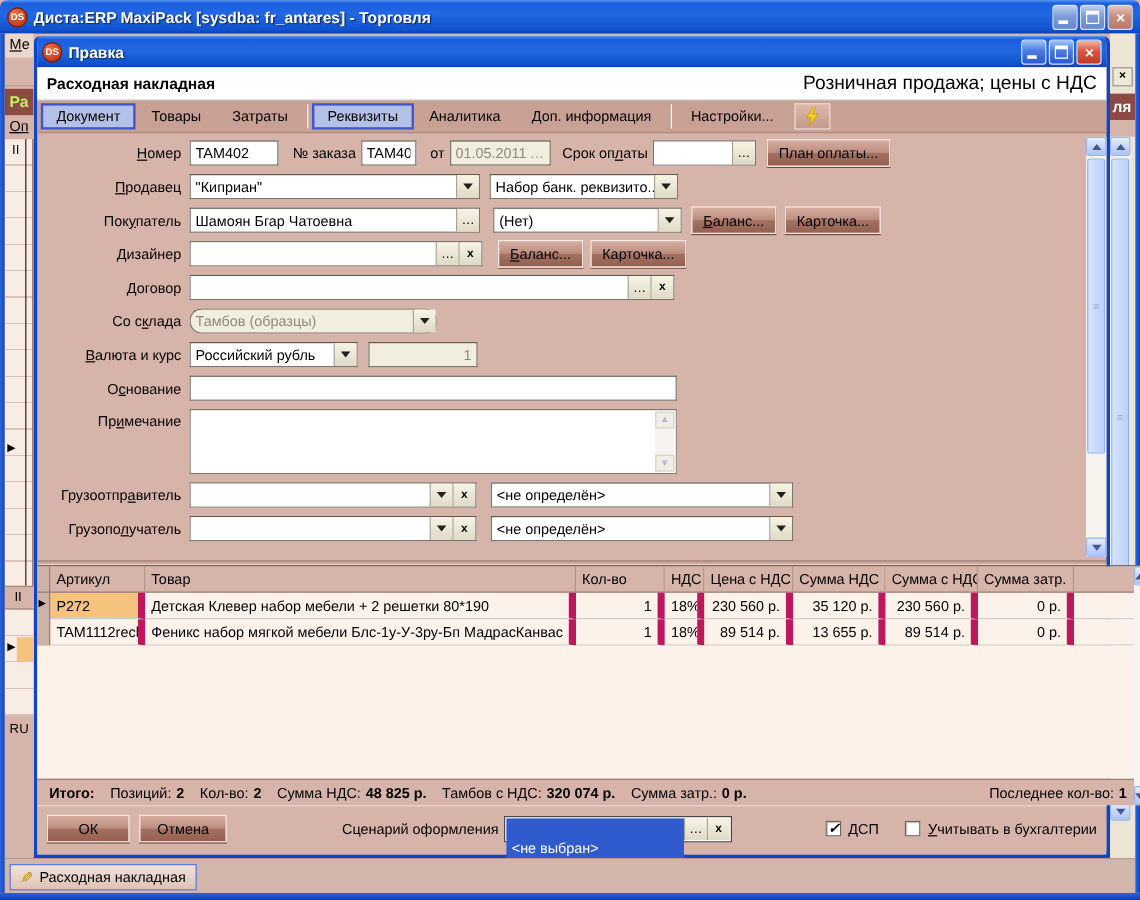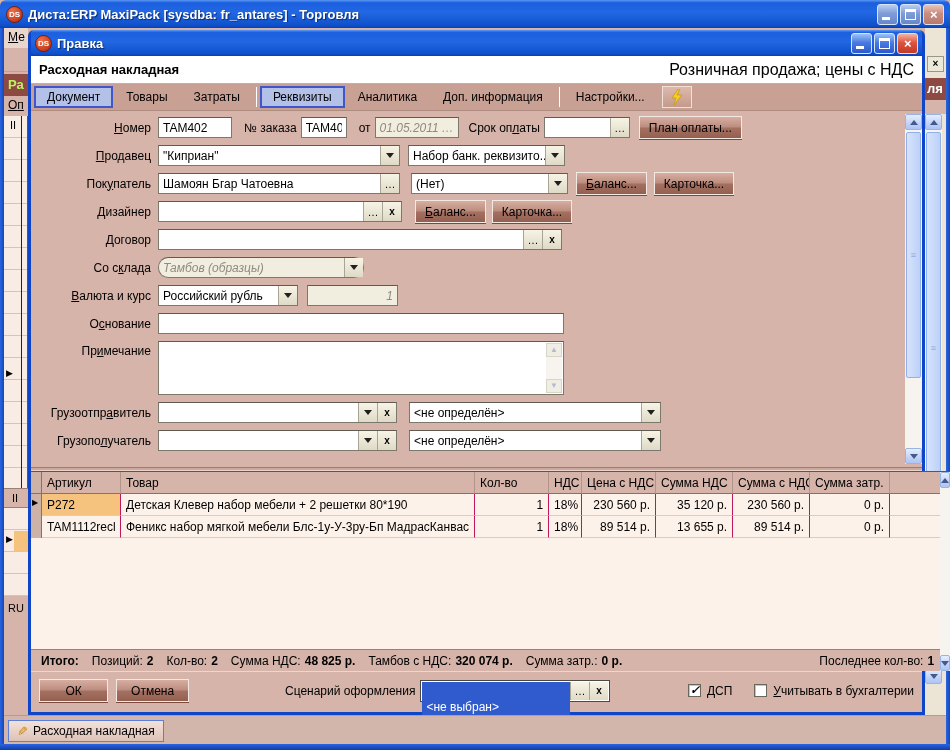--- a/index.html
+++ b/index.html
@@ -90,21 +90,21 @@
   .form-sb { position:absolute; right:0; top:58px; height:350px; }
   .frow { display:flex; align-items:center; margin-bottom:7px; height:21px; }
   .frow.tall { height:54px; align-items:flex-start; }
   .flabel { width:120px; flex:0 0 120px; text-align:right; margin-right:7px; white-space:nowrap; }
   .inlabel { margin:0 4px 0 12px; white-space:nowrap; }
   .txt { height:21px; border:1px solid #7c786e; border-top-color:#5f5b52; background:#fff; font-family:"Liberation Sans",sans-serif;
     font-size:12px; padding:0 4px; }
   .box { height:21px; border:1px solid #7c786e; border-top-color:#5f5b52; background:#fff; display:flex; align-items:center; }
   .box .bx-input { flex:1; border:none; height:100%; font-family:"Liberation Sans",sans-serif; font-size:12px; padding:0 4px; min-width:0; }
   .box .bx-text { flex:1; padding:0 4px; white-space:nowrap; overflow:hidden; }
-  .box.disabled { background:#f1eee0; color:#8f8b7e;font-style:italic; }
+  .box.disabled { background:#f1eee0; color:#8f8b7e; }
   .mini-btn { width:19px; height:19px; flex:0 0 19px; background:linear-gradient(180deg,#f7f4e6,#dfdac6);
     border-left:1px solid #a8a496; display:flex; align-items:center; justify-content:center; font-size:11px; }
   .mini-btn.bold { font-weight:bold; font-size:10px; }
   .dd-arrow { width:0; height:0; border-left:4px solid transparent; border-right:4px solid transparent; border-top:5px solid #20201c; }
   .ell-dim { color:#9a968a; letter-spacing:1px; margin-right:3px; }
 
   .pbtn { height:23px; background:linear-gradient(180deg,#d6aea1 0%,#bc8d7f 48%,#a57062 52%,#93604f 100%);
     border:1px solid #f2e9e4; box-shadow:0 1px 0 #7a4a3e; font-family:"Liberation Sans",sans-serif; font-size:12px;
     padding:0 9px; color:#000; white-space:nowrap; }
 
@@ -117,21 +117,21 @@
   
   .splitter { position:absolute; left:0; top:411px; width:891px; height:4px; background:#cda89c;
     border-top:1px solid #9a7f74; border-bottom:1px solid #e8d4cc; }
 
   
   .grid { position:absolute; left:0; top:415px; width:891px; height:200px; display:flex; }
   .grid-main { flex:1; display:flex; flex-direction:column; border-top:1px solid #6a5048; }
   .trow { display:flex; height:22px; flex:0 0 22px; }
   .hcell { background:#d7b4a9; border-right:1px solid #b2948a; border-bottom:1px solid #8a7066; padding:4px 5px 0 5px;
     font-size:12px; white-space:nowrap; overflow:hidden; }
-  .dcell { background:#fdf2ea; border-right:1px solid #be185d; border-bottom:1px solid #cfcfcf; padding:4px 5px 0 5px;
+  .dcell { background:#fdf2ea; border-right:6px solid #be185d; border-bottom:1px solid #cfcfcf; padding:4px 5px 0 5px;
     font-size:12px; white-space:nowrap; overflow:hidden; }
   .dcell.num { text-align:right; }
   .dcell.sel { background:#f6c37f; }
   .c-mark { flex:0 0 11px; padding:4px 1px 0 1px; background:#cdb2a7; border-right:1px solid #8a7066; font-size:8px; }
   .c-art { flex:0 0 79px; } .c-tov { flex:1; } .c-kol { flex:0 0 74px; } .c-nds { flex:0 0 33px;text-align:right; }
   .c-cen { flex:0 0 74px; } .c-snd { flex:0 0 77px; } .c-ssn { flex:0 0 77px; } .c-szt { flex:0 0 80px; } .c-ext { flex:0 0 50px; border-right:none; }
   .grid-fill { flex:1; background:#fdf2ea; }
   .totals { height:22px; flex:0 0 22px; background:#d7b4a9; border-top:1px solid #9a7f74; display:flex; align-items:center;
     padding:0 6px; white-space:nowrap; font-size:12px; }
   .totals b { margin-left:4px; }

